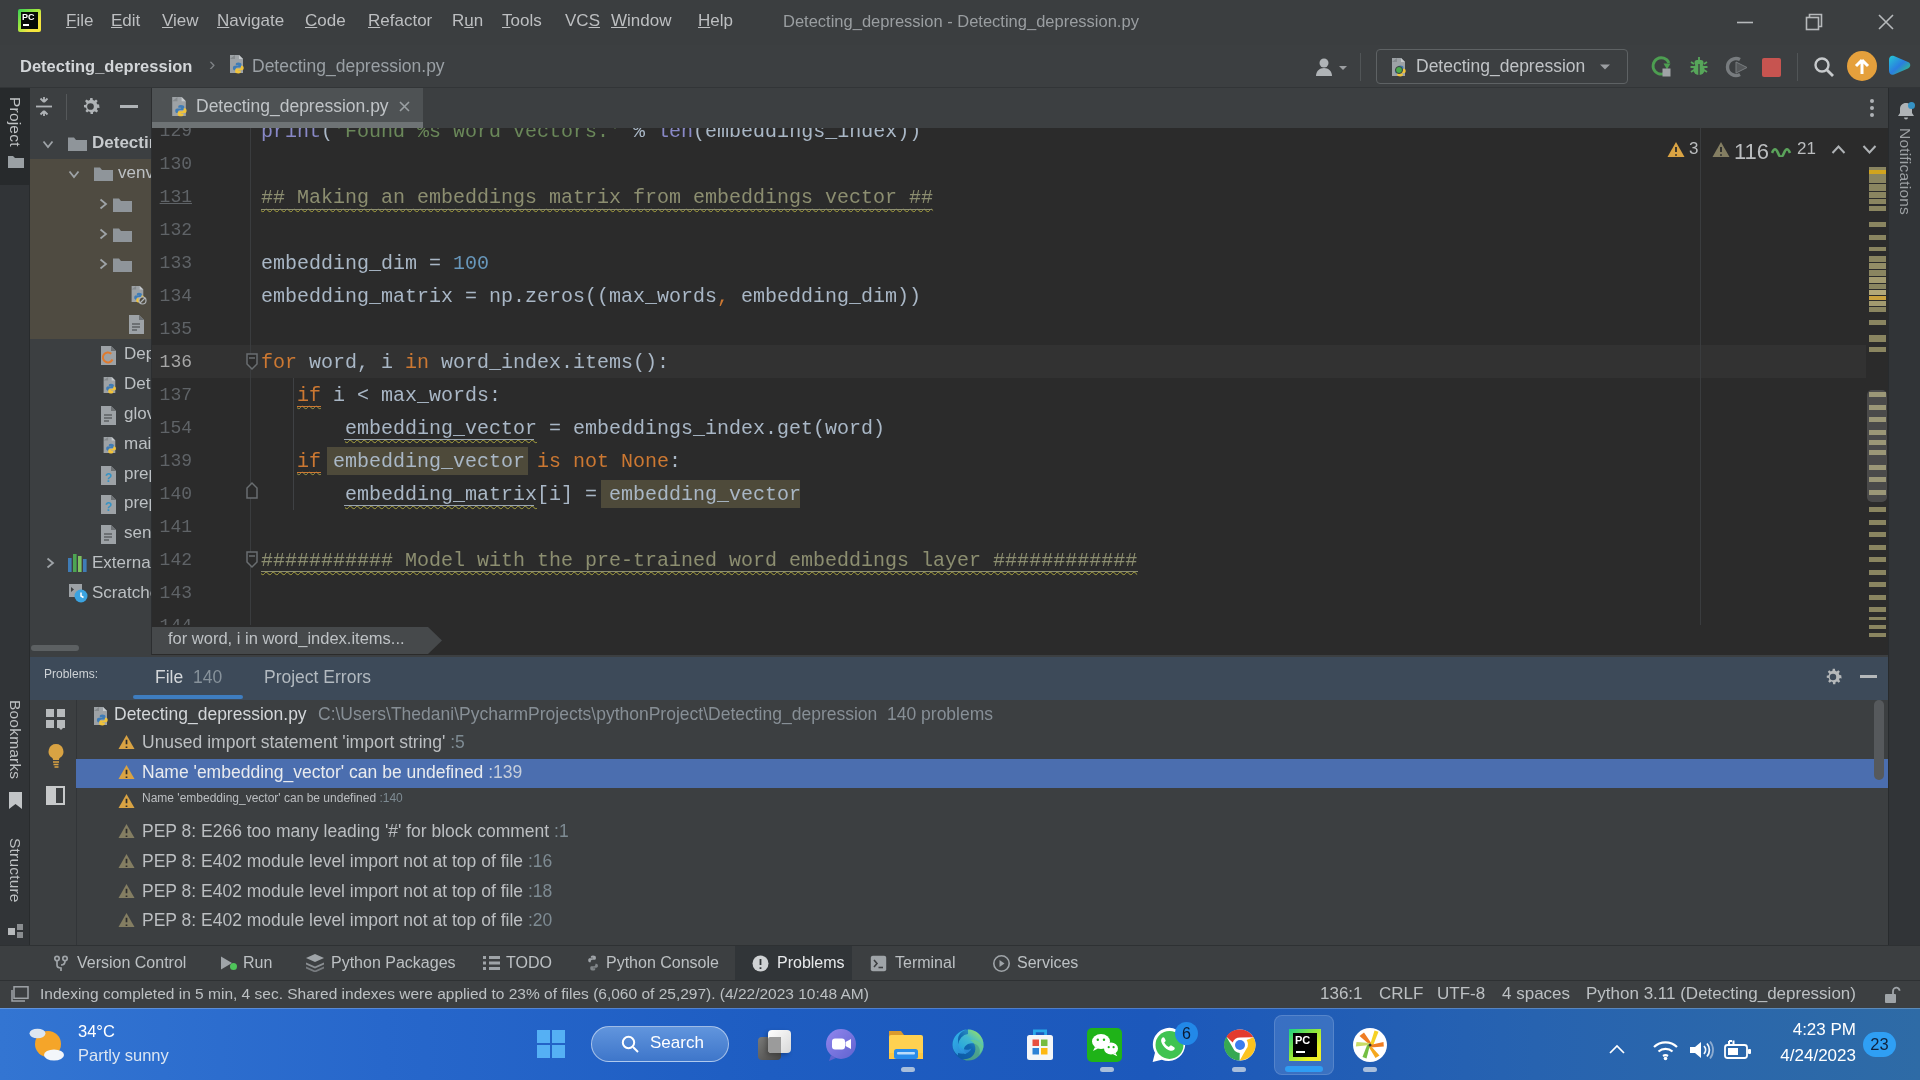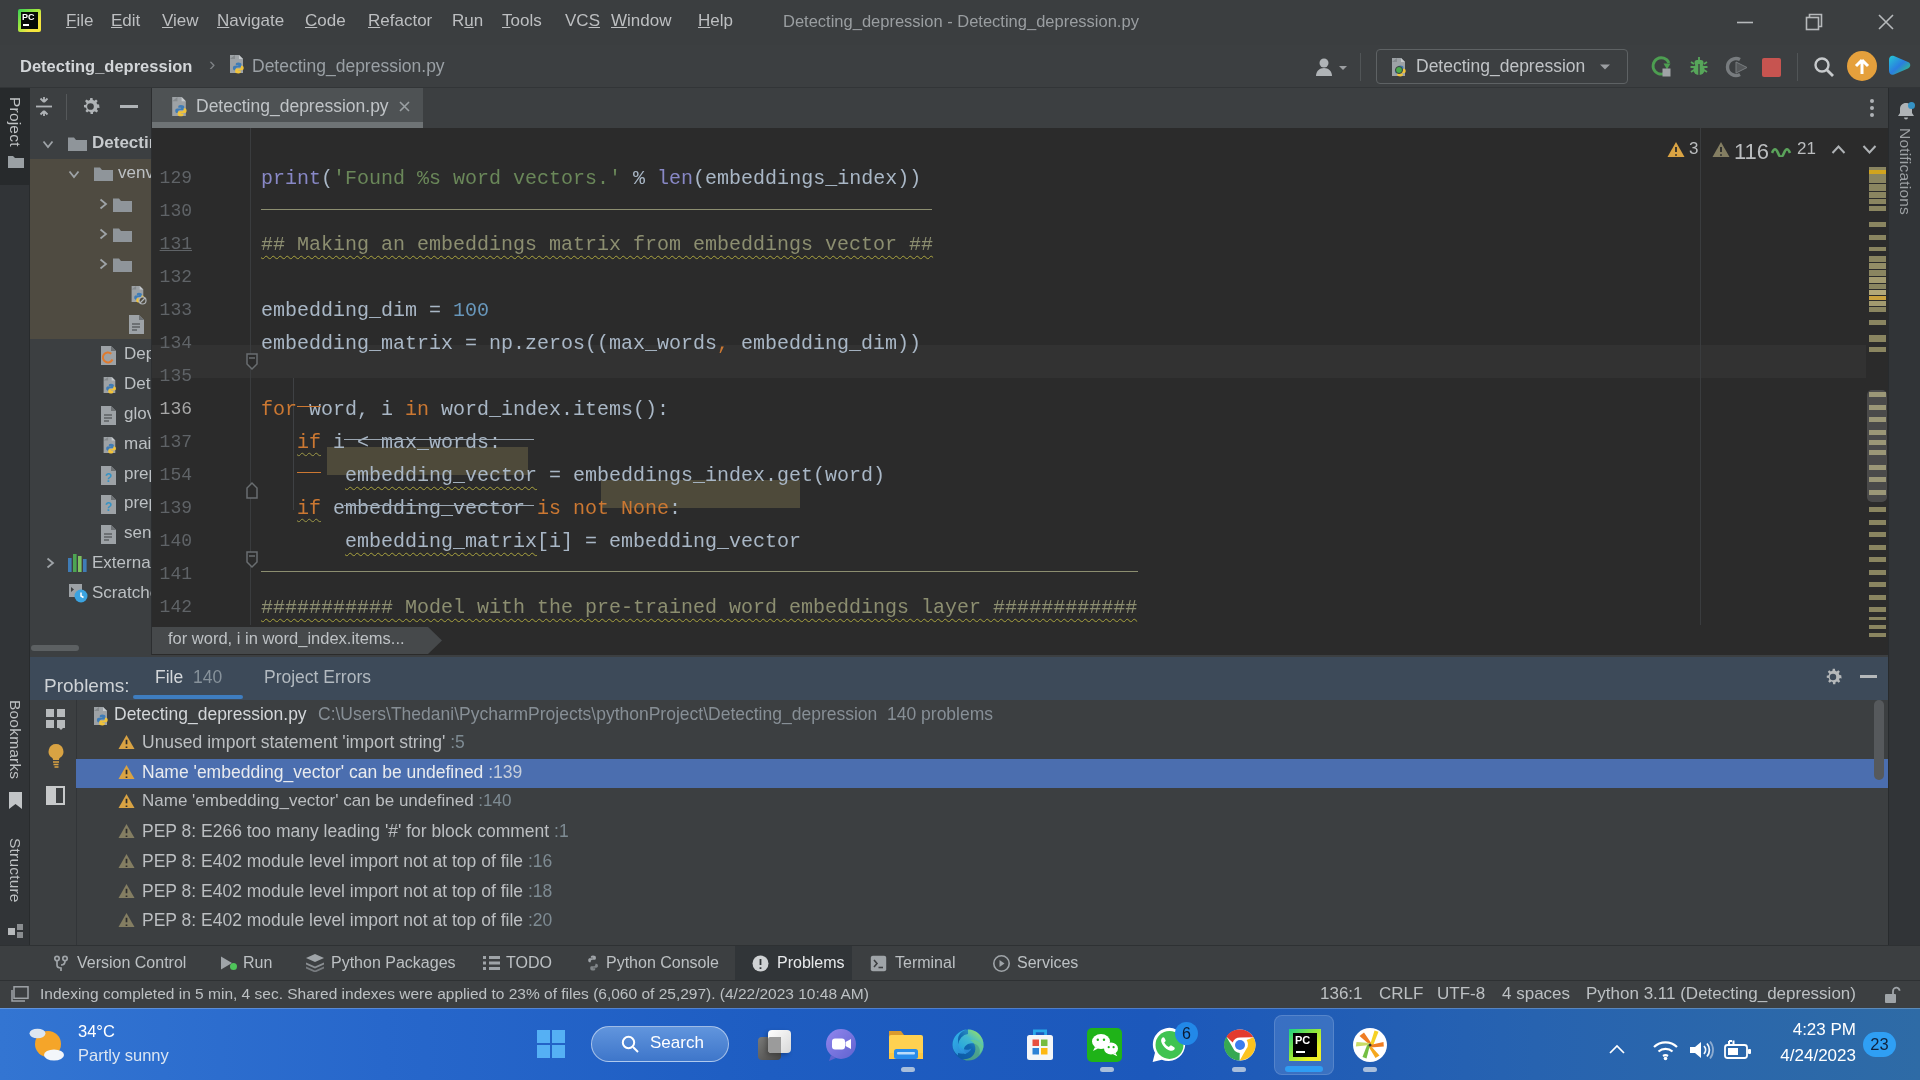--- a/index.html
+++ b/index.html
@@ -1,17 +1,17 @@
 <!DOCTYPE html>
 <html><head><meta charset="utf-8"><style>
 *{margin:0;padding:0;box-sizing:border-box;}
 html,body{width:1920px;height:1080px;overflow:hidden;background:#2b2b2b;}
 body{font-family:"Liberation Sans",sans-serif;position:relative;}
 .abs{position:absolute;}
-.mono{font-family:"Liberation Mono",monospace;margin-top:47px;}
+.mono{font-family:"Liberation Mono",monospace;}
 .vtext{writing-mode:vertical-rl;font-size:15.5px !important;letter-spacing:0.2px;}
 svg{display:block;}
 .wv{text-decoration:underline wavy #aaa33f;text-decoration-thickness:1px;text-underline-offset:5px;text-decoration-skip-ink:none;}
 .wv2{text-decoration:underline wavy #9d9847;text-decoration-thickness:1px;text-underline-offset:4px;text-decoration-skip-ink:none;}
 </style></head><body>
 <div class="abs" style="left:0;top:0;width:1920px;height:45px;background:#3b3e40;">
 <div class="abs" style="left:18px;top:9px;width:23px;height:23px;background:linear-gradient(135deg,#36cf55,#a7e93f 45%,#f4e344 70%,#f7e934);border-radius:2px;">
 <div class="abs" style="left:3px;top:3px;width:17px;height:17px;background:#070b07;"></div>
 <div class="abs" style="left:4px;top:3px;color:#fff;font-size:9px;font-weight:bold;letter-spacing:0;">PC</div>
 <div class="abs" style="left:5px;top:15px;width:6px;height:2px;background:#fff;"></div>
@@ -413,21 +413,21 @@
 <div class="abs" style="left:1888px;top:88px;width:32px;height:892px;background:#313437;border-left:1px solid #282b2d;">
 <svg class="abs" style="left:8px;top:14px;" width="18" height="19" viewBox="0 0 18 19">
       <path d="M9 1c-3.5 0-6 2.5-6 6v4l-2 3h16l-2-3V7c0-3.5-2.5-6-6-6z" fill="#afb3b6"></path>
       <path d="M7 15.5a2 2 0 0 0 4 0z" fill="#afb3b6"></path>
       <circle cx="14.5" cy="3.5" r="3.5" fill="#3592c4"></circle>
     </svg>
 <div class="abs vtext" style="left:7px;top:40px;font-size:17px;color:#9ca0a3;">Notifications</div>
 </div>
 <div class="abs" style="left:30px;top:655px;width:1858px;height:290px;background:#3c3f41;">
 <div class="abs" style="left:0;top:2px;width:1858px;height:43px;background:#3d4a59;"></div>
-<div class="abs" style="left:14px;top:12px;font-size:19px;color:#ced2d6;margin-top:8px;">Problems:</div>
+<div class="abs" style="left:14px;top:12px;font-size:12px;color:#ced2d6;">Problems:</div>
 <div class="abs" style="left:125px;top:12px;font-size:17.5px;color:#d4d7da;">File</div>
 <div class="abs" style="left:163px;top:12px;font-size:17.5px;color:#87929b;">140</div>
 <div class="abs" style="left:103px;top:40px;width:110px;height:4px;background:#3e7dc0;border-radius:2px;"></div>
 <div class="abs" style="left:234px;top:12px;font-size:17.5px;color:#b3bac0;">Project Errors</div>
 <svg class="abs" style="left:1792px;top:11px;" width="22" height="22" viewBox="0 0 24 24">
       <path fill="#b5b8ba" d="M12 8.5A3.5 3.5 0 1 0 12 15.5 3.5 3.5 0 0 0 12 8.5zm9.4 5l-2.1-.3a7 7 0 0 1-.7 1.7l1.3 1.7-1.7 1.7-1.7-1.3a7 7 0 0 1-1.7.7l-.3 2.1h-2.4l-.3-2.1a7 7 0 0 1-1.7-.7l-1.7 1.3-1.7-1.7 1.3-1.7a7 7 0 0 1-.7-1.7l-2.1-.3v-2.4l2.1-.3a7 7 0 0 1 .7-1.7L6.3 6.3 8 4.6l1.7 1.3a7 7 0 0 1 1.7-.7l.3-2.1h2.4l.3 2.1a7 7 0 0 1 1.7.7l1.7-1.3 1.7 1.7-1.3 1.7a7 7 0 0 1 .7 1.7l2.1.3z"></path>
     </svg>
 <div class="abs" style="left:1830px;top:20px;width:17px;height:2.5px;background:#b5b8ba;"></div>
 <svg class="abs" style="left:16px;top:54px;" width="19" height="19" viewBox="0 0 19 19">
       <g fill="#b7babc">
@@ -466,21 +466,21 @@
 <div class="abs" style="left:112px;top:77px;font-size:17.5px;color:#bcbfc2;white-space:pre;">Unused import statement 'import string' <span style="color:#7e8b93">:5</span></div>
 <svg class="abs" style="left:88px;top:109px;" width="17" height="16" viewBox="0 0 18 17">
       <path d="M9 1L17.5 16H.5z" fill="#d9a343"></path>
       <path d="M9 6v5M9 13.2v1.6" stroke="#2b2b2b" stroke-width="1.8"></path>
     </svg>
 <div class="abs" style="left:112px;top:107px;font-size:17.5px;color:#e9ebee;white-space:pre;">Name 'embedding_vector' can be undefined <span style="color:#c6cedb">:139</span></div>
 <svg class="abs" style="left:88px;top:138px;" width="17" height="16" viewBox="0 0 18 17">
       <path d="M9 1L17.5 16H.5z" fill="#d9a343"></path>
       <path d="M9 6v5M9 13.2v1.6" stroke="#2b2b2b" stroke-width="1.8"></path>
     </svg>
-<div class="abs" style="left:112px;top:136px;font-size:17px;color:#bcbfc2;white-space:pre;">Name 'embedding_vector' can be undefined <span style="color:#7e8b93">:140</span></div>
+<div class="abs" style="left:112px;top:136px;font-size:12px;color:#bcbfc2;white-space:pre;">Name 'embedding_vector' can be undefined <span style="color:#7e8b93">:140</span></div>
 <svg class="abs" style="left:88px;top:168px;" width="17" height="16" viewBox="0 0 18 17">
       <path d="M9 1L17.5 16H.5z" fill="#847e62"></path>
       <path d="M9 6v5M9 13.2v1.6" stroke="#2b2b2b" stroke-width="1.8"></path>
     </svg>
 <div class="abs" style="left:112px;top:166px;font-size:17.5px;color:#bcbfc2;white-space:pre;">PEP 8: E266 too many leading '#' for block comment <span style="color:#7e8b93">:1</span></div>
 <svg class="abs" style="left:88px;top:198px;" width="17" height="16" viewBox="0 0 18 17">
       <path d="M9 1L17.5 16H.5z" fill="#847e62"></path>
       <path d="M9 6v5M9 13.2v1.6" stroke="#2b2b2b" stroke-width="1.8"></path>
     </svg>
 <div class="abs" style="left:112px;top:196px;font-size:17.5px;color:#bcbfc2;white-space:pre;">PEP 8: E402 module level import not at top of file <span style="color:#7e8b93">:16</span></div>

